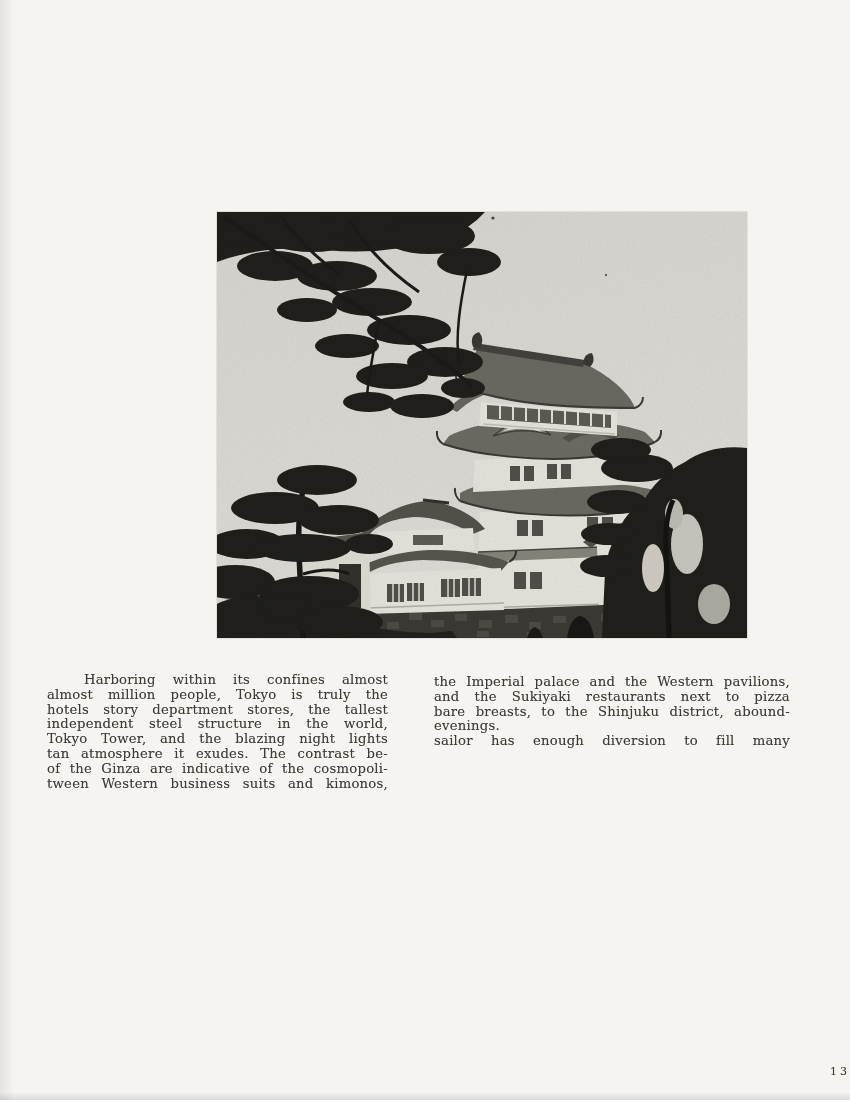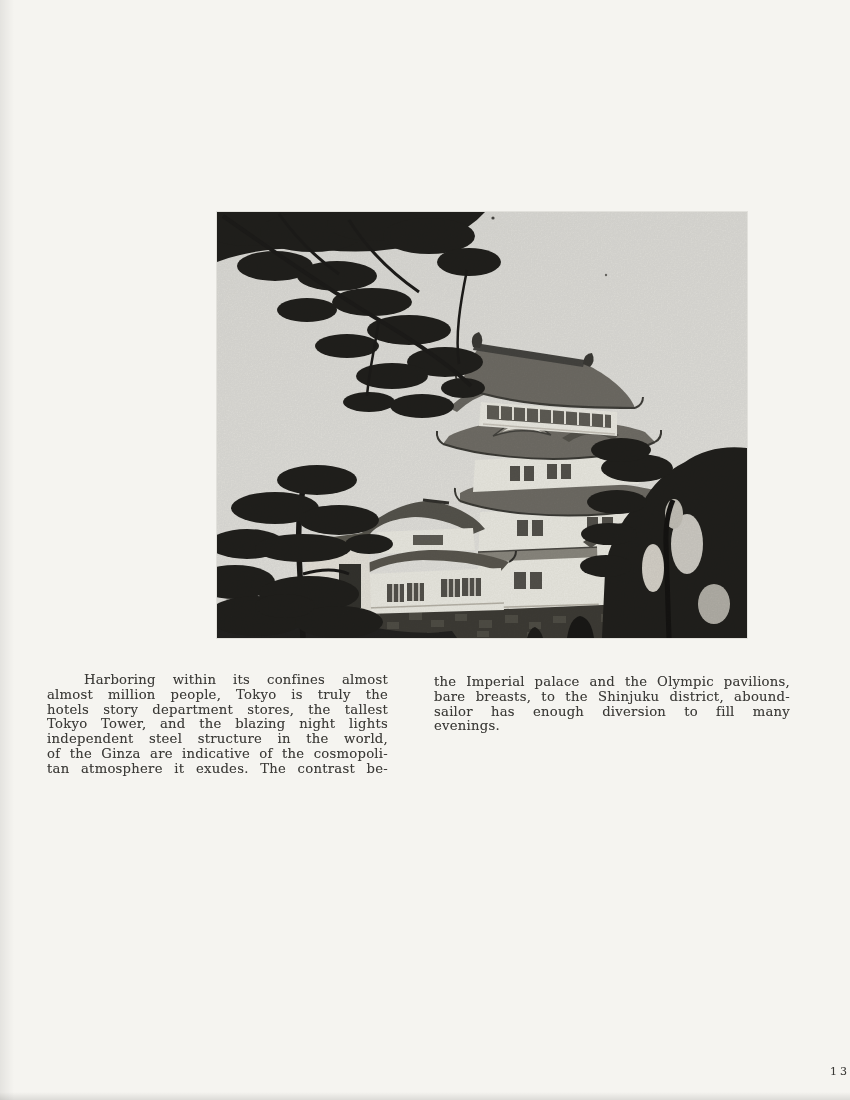--- a/index.html
+++ b/index.html
@@ -264,27 +264,29 @@
       </g>
 
       <rect width="530" height="426" filter="url(#grain)" opacity="0.06"></rect>
     </svg>
   </div>
 
   <div class="col col-left">
       <div class="tline">Harboring within its confines almost</div>
       <div class="tline">almost million people, Tokyo is truly the</div>
       <div class="tline">hotels story department stores, the tallest</div>
+      <div class="tline">independent steel structure in the world,</div>
       <div class="tline">Tokyo Tower, and the blazing night lights</div>
-      <div class="tline">independent steel structure in the world,</div>
+      <div class="tline">tan atmosphere it exudes. The contrast be-</div>
       <div class="tline">of the Ginza are indicative of the cosmopoli-</div>
-      <div class="tline">tan atmosphere it exudes. The contrast be-</div>
+      <div class="tline">tween Western business suits and kimonos,</div>
     </div>
 
   <div class="col col-right">
-      <div class="tline">the Imperial palace and the Olympic pavilions,</div>
+      <div class="tline">the Imperial palace and the Western pavilions,</div>
+      <div class="tline">and the Sukiyaki restaurants next to pizza</div>
       <div class="tline">bare breasts, to the Shinjuku district, abound-</div>
+      <div class="tline no-just">evenings.</div>
       <div class="tline">sailor has enough diversion to fill many</div>
-      <div class="tline no-just">evenings.</div>
     </div>
 
   <div class="page-number">131</div>
 </div>
 
 </body></html>

